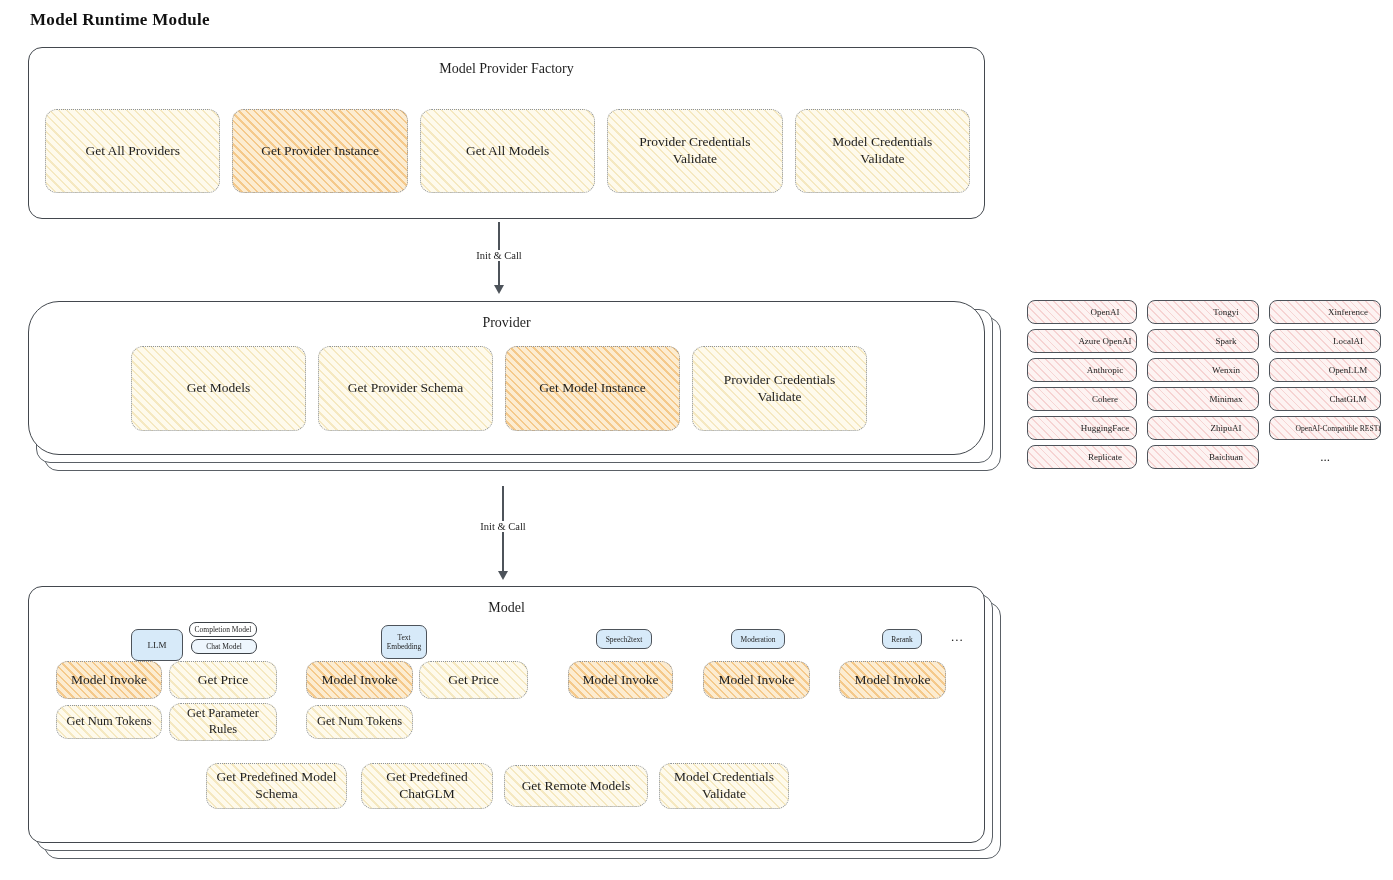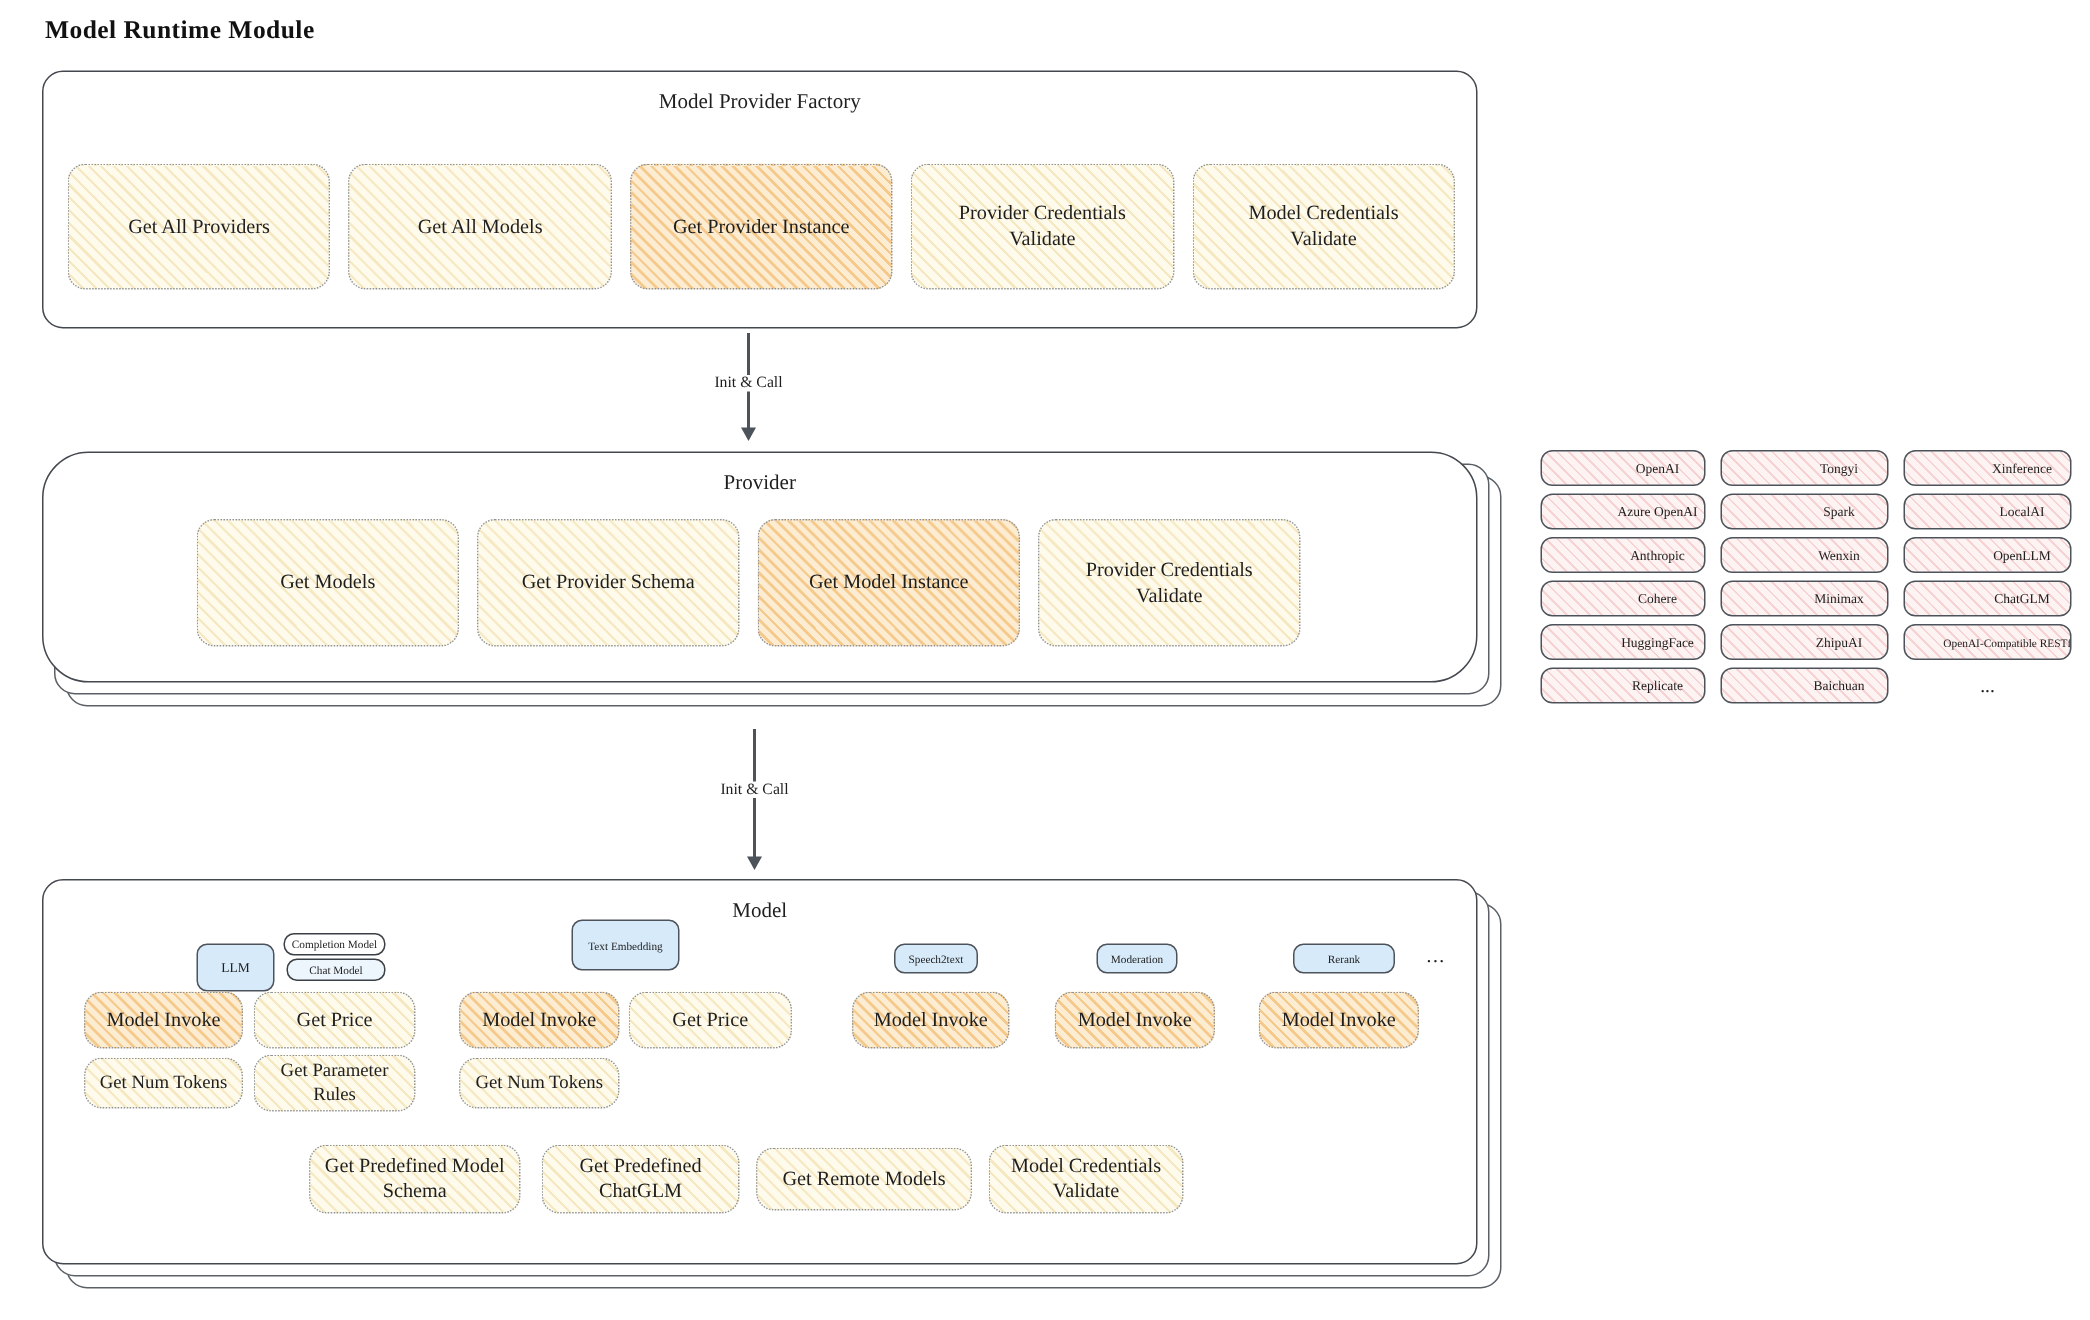--- a/index.html
+++ b/index.html
@@ -68,22 +68,22 @@
 <body>
 
 <div class="canvas">
 
   <div class="main-title">Model Runtime Module</div>
 
   <section class="container" style="left:28px;top:47px;width:957px;height:172px;">
     <div class="container-title">Model Provider Factory</div>
     <div class="flex-row" style="left:16px;right:14px;top:61px;height:84px;">
       <div class="node yellow">Get All Providers</div>
+      <div class="node orange">Get Provider Instance</div>
       <div class="node yellow">Get All Models</div>
-      <div class="node orange">Get Provider Instance</div>
       <div class="node yellow">Provider Credentials Validate</div>
       <div class="node yellow">Model Credentials Validate</div>
     </div>
   </section>
 
   <div class="arrow-line" style="left:498px;top:222px;height:64px;"></div>
   <div class="arrow-label" style="left:499px;top:250px;">Init &amp; Call</div>
 
   <div class="stack-layer" style="left:44px;top:317px;width:957px;height:154px;"></div>
   <div class="stack-layer" style="left:36px;top:309px;width:957px;height:154px;"></div>
@@ -122,24 +122,24 @@
   <div class="arrow-label" style="left:503px;top:521px;">Init &amp; Call</div>
 
   <div class="stack-layer" style="left:44px;top:602px;width:957px;height:257px;"></div>
   <div class="stack-layer" style="left:36px;top:594px;width:957px;height:257px;"></div>
   <section class="container" style="left:28px;top:586px;width:957px;height:257px;">
     <div class="container-title">Model</div>
 
     <div class="tag tag-blue" style="left:102px;top:42px;width:52px;height:32px;font-size:9px;">LLM</div>
     <div class="tag tag-outline" style="left:160px;top:35px;width:68px;height:15px;">Completion Model</div>
     <div class="tag tag-outline tinted" style="left:162px;top:52px;width:66px;height:15px;">Chat Model</div>
-    <div class="tag tag-blue" style="left:352px;top:26px;width:72px;height:27px;font-size:7.5px;padding:16px 6px;">Text Embedding</div>
+    <div class="tag tag-blue" style="left:352px;top:38px;width:46px;height:27px;font-size:7.5px;padding:16px 6px;">Text Embedding</div>
     <div class="tag tag-blue" style="left:567px;top:42px;width:56px;height:20px;font-size:7.5px;">Speech2text</div>
     <div class="tag tag-blue" style="left:702px;top:42px;width:54px;height:20px;font-size:7.5px;">Moderation</div>
-    <div class="tag tag-blue" style="left:833px;top:42px;width:68px;height:20px;font-size:7.5px;">Rerank</div>
+    <div class="tag tag-blue" style="left:853px;top:42px;width:40px;height:20px;font-size:7.5px;">Rerank</div>
     <div class="dots" style="left:922px;top:42px;">...</div>
 
     <div class="node orange abs" style="left:27px;top:74px;width:106px;height:38px;padding:2px 6px;">Model Invoke</div>
     <div class="node yellow abs" style="left:140px;top:74px;width:108px;height:38px;padding:2px 6px;">Get Price</div>
     <div class="node orange abs" style="left:277px;top:74px;width:107px;height:38px;padding:2px 6px;">Model Invoke</div>
     <div class="node yellow abs" style="left:390px;top:74px;width:109px;height:38px;padding:2px 6px;">Get Price</div>
     <div class="node orange abs" style="left:539px;top:74px;width:105px;height:38px;padding:2px 6px;">Model Invoke</div>
     <div class="node orange abs" style="left:674px;top:74px;width:107px;height:38px;padding:2px 6px;">Model Invoke</div>
     <div class="node orange abs" style="left:810px;top:74px;width:107px;height:38px;padding:2px 6px;">Model Invoke</div>
 

